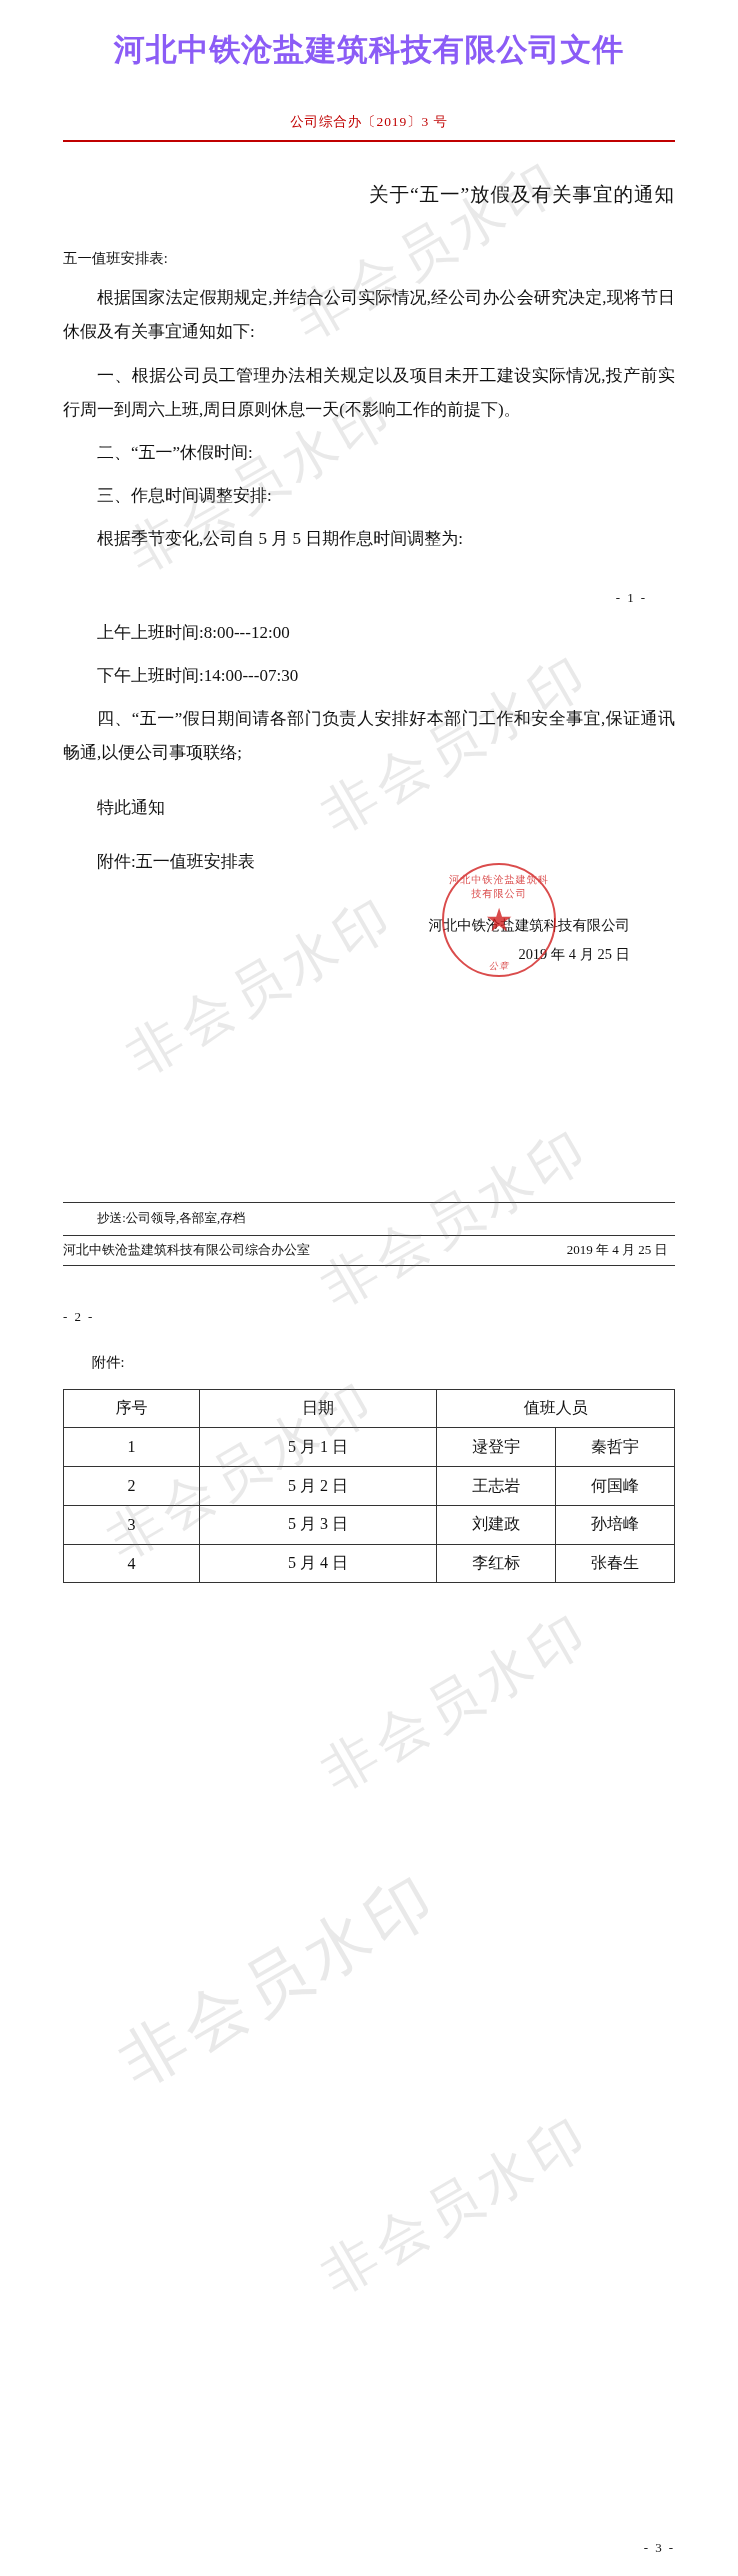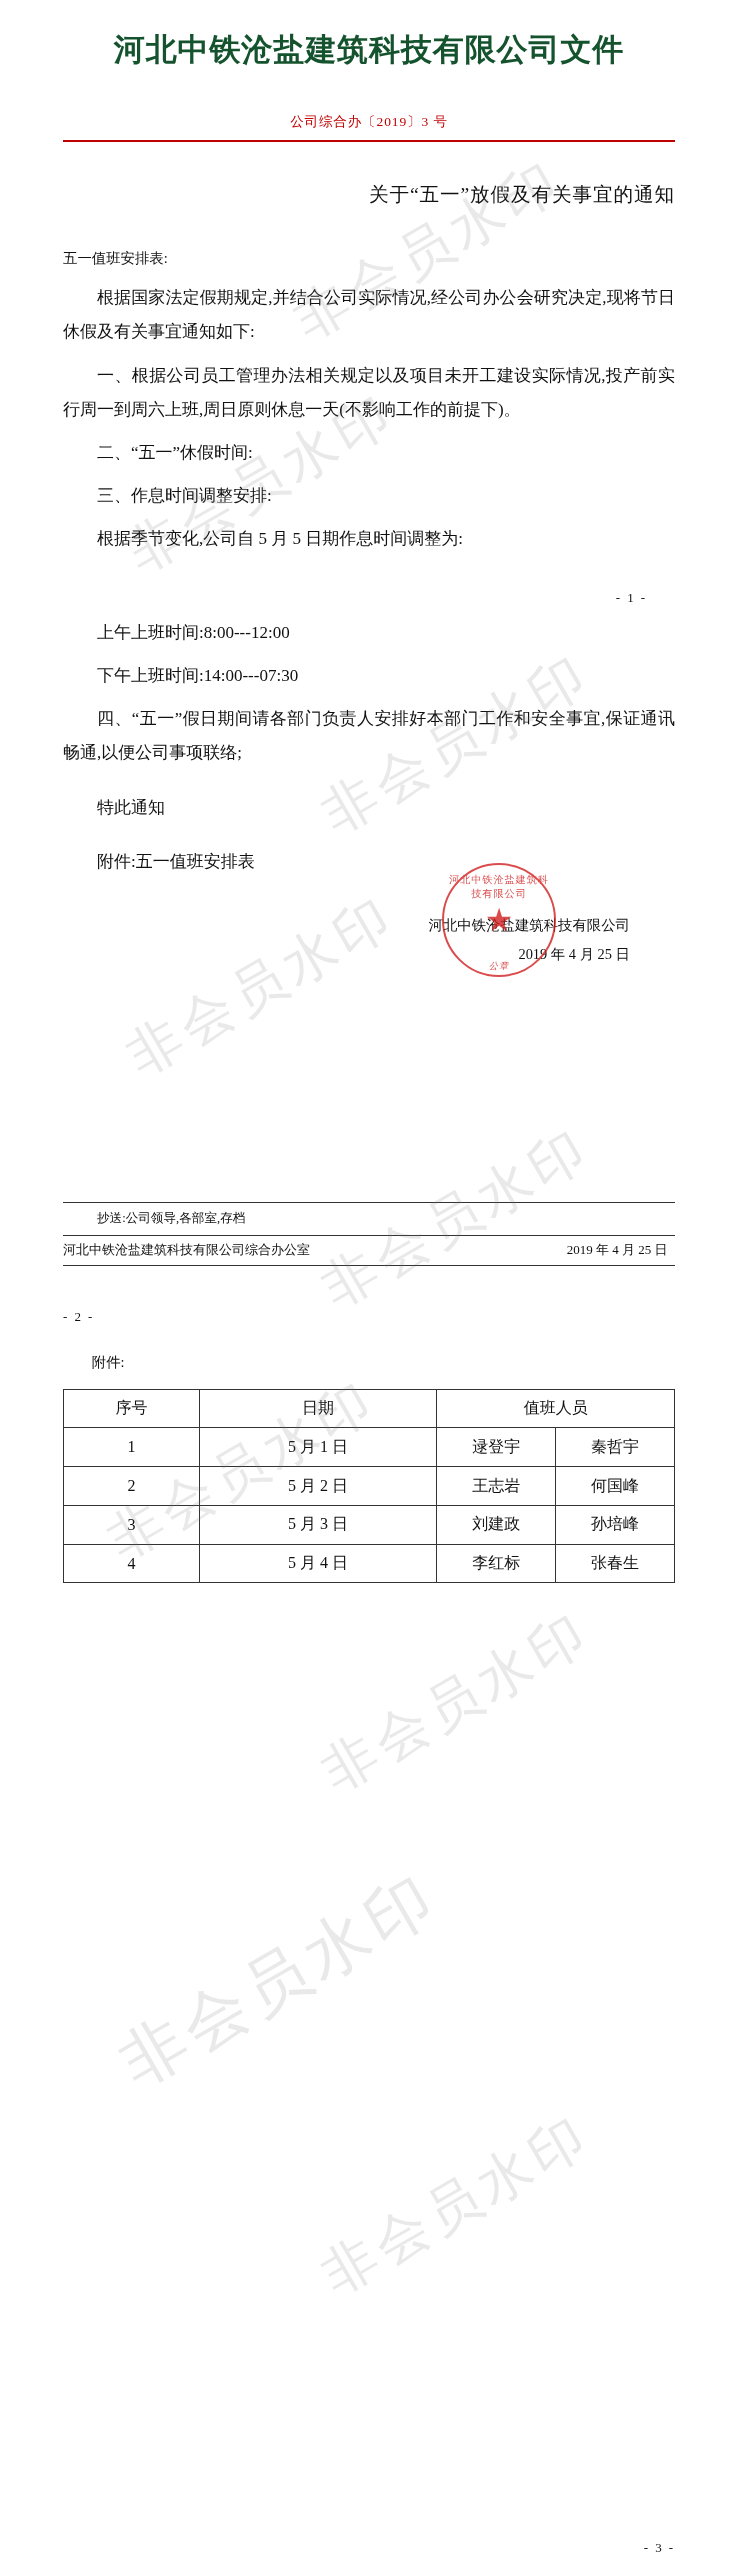--- a/index.html
+++ b/index.html
@@ -47,21 +47,21 @@
 
   
   .doc-header {
     padding-top: 30px;
     text-align: center;
   }
   .doc-title-main {
     font-family: "Liberation Serif", serif;
     font-weight: bold;
     font-size: 31px;
-    color: #14532d;
+    color: #8b5cf6;
     letter-spacing: 0.9px;
     line-height: 1.3;
     white-space: nowrap;
   }
   .doc-number {
     margin-top: 43px;
     text-align: center;
     font-size: 13.5px;
     color: #c00000;
     letter-spacing: 0.9px;

